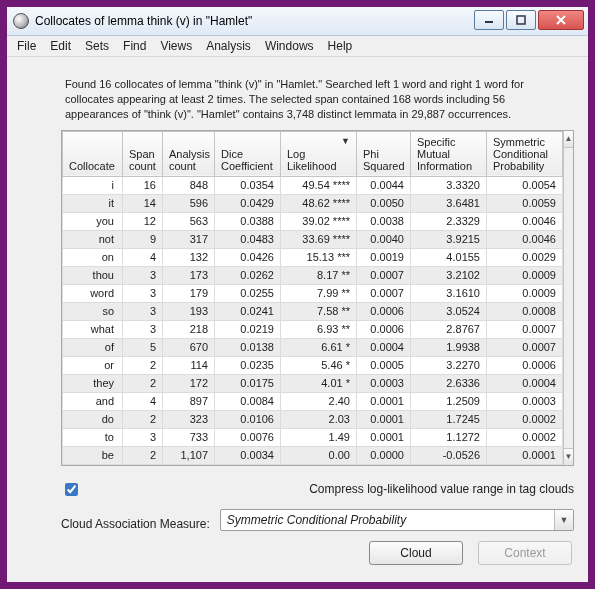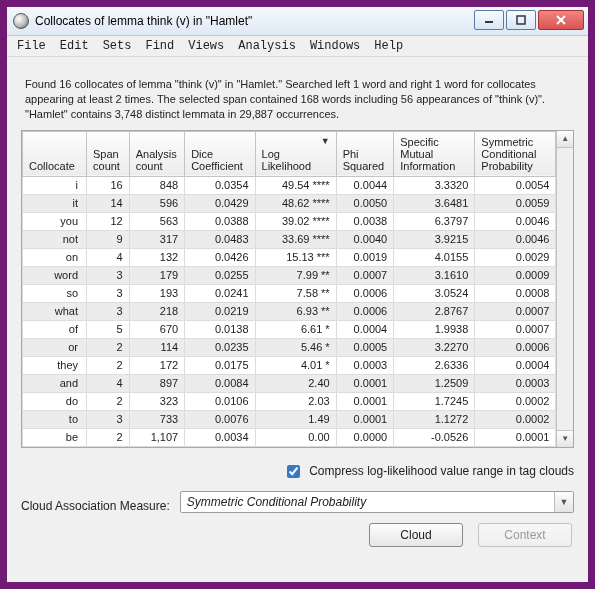--- a/index.html
+++ b/index.html
@@ -7,23 +7,23 @@
 
   .titlebar { height:28px; background:linear-gradient(#f4f8fc,#dfe9f5); border-bottom:1px solid #b9c9dd; display:flex; align-items:center; position:relative; }
   .titlebar .appicon { width:16px; height:16px; border-radius:50%; background:radial-gradient(circle at 35% 35%,#fff,#bbb 55%,#555 100%); margin:0 6px; border:1px solid #555; box-sizing:border-box; }
   .titlebar .title { font-size:12px; color:#000; }
   .winbtns { position:absolute; right:4px; top:3px; display:flex; gap:2px; }
   .winbtn { width:28px; height:18px; border:1px solid #5a7ca0; border-radius:2px; background:linear-gradient(#f8fbff,#d9e6f3); display:flex; align-items:center; justify-content:center; font-size:11px; color:#334; cursor:default; }
   .winbtn.close { width:44px; background:linear-gradient(#f08682,#d9534f); color:#fff; border-color:#a03434; font-weight:bold; }
   .winbtn svg { display:block; }
 
   .menubar { height:20px; background:#f0f0f0; border-bottom:1px solid #d9d9d9; display:flex; align-items:center; padding:0 4px; gap:2px; font-size:12px; color:#222; }
-  .menubar span { padding:2px 6px; border-radius:2px; cursor:default;font-family:Liberation Mono, monospace; }
-
-  .content { flex:1; padding:8px 14px 10px 14px; display:flex; flex-direction:column; overflow:hidden; }
+  .menubar span { padding:2px 6px; border-radius:2px; cursor:default; }
+
+  .content { flex:1; padding:8px 14px 10px 14px; display:flex; flex-direction:column; overflow:hidden;margin-left:40px; }
   .summary { font-size:11px; color:#222; line-height:1.35; margin:12px 4px 8px 4px; }
   .tablewrap { position:relative; border:1px solid #a8a8a8; background:#fff; display:flex; }
   .tablewrap table { border-collapse:collapse; width:100%; font-size:11px; table-layout:fixed; }
   .tablewrap thead th { background:linear-gradient(#fdfdfd,#ececec); border:1px solid #c4c4c4; padding:4px 6px; font-weight:normal; text-align:left; vertical-align:bottom; height:44px; box-sizing:border-box; color:#222; position:relative; }
   .tablewrap thead th .sortind { position:absolute; right:6px; top:4px; font-size:9px; color:#333; }
   .tablewrap tbody td { border:1px solid #dcdcdc; padding:2px 6px; text-align:right; height:18px; box-sizing:border-box; }
   .tablewrap tbody td:first-child { text-align:right; padding-right:8px; }
   .tablewrap tbody tr:nth-child(even) td { background:#ececec; }
   .scrollcol { width:16px; border-left:1px solid #c4c4c4; background:#efefef; display:flex; flex-direction:column; }
   .scrollbtn { height:16px; background:linear-gradient(#fdfdfd,#e4e4e4); border-bottom:1px solid #c4c4c4; display:flex; align-items:center; justify-content:center; font-size:8px; color:#555; }
@@ -32,21 +32,21 @@
   
   .c-col  { width:60px; }
   .c-span { width:40px; }
   .c-ana  { width:52px; }
   .c-dice { width:66px; }
   .c-log  { width:76px; }
   .c-phi  { width:54px; }
   .c-smi  { width:76px; }
   .c-scp  { width:76px; }
 
-  .checkbox-row { margin:14px 0 8px 0; display:flex; align-items:center; justify-content:flex-end; gap:6px; font-size:12px; color:#222; }
+  .checkbox-row { margin:14px 0 8px 0; display:flex; align-items:center; justify-content:space-between; gap:6px; font-size:12px; color:#222; }
   .checkbox-row input { accent-color:#3b78c4; }
 
   .assoc-row { display:flex; align-items:flex-end; gap:10px; font-size:12px; color:#222; margin:2px 0 10px 0; }
   .assoc-row .combo { flex:1; position:relative; }
   .assoc-row .combo .cb { border:1px solid #9d9d9d; background:#fff; padding:3px 22px 3px 6px; border-radius:2px; font-size:12px; color:#222;font-style:italic; }
   .assoc-row .combo .arrow { position:absolute; right:1px; top:1px; bottom:1px; width:18px; background:linear-gradient(#fdfdfd,#e4e4e4); border-left:1px solid #bcbcbc; display:flex; align-items:center; justify-content:center; font-size:9px; color:#555; }
 
   .btnrow { display:flex; justify-content:flex-end; gap:15px; margin-right:2px; }
   .btn { min-width:68px; padding:4px 12px; font-size:12px; border:1px solid #8a8a8a; border-radius:3px; background:linear-gradient(#fdfdfd,#e6e6e6); color:#222; text-align:center; cursor:default; }
   .btn.disabled { color:#9a9a9a; border-color:#c4c4c4; background:linear-gradient(#f7f7f7,#efefef); }
@@ -139,21 +139,21 @@
               <td>3.6481</td>
               <td>0.0059</td>
             </tr>
             <tr>
               <td>you</td>
               <td>12</td>
               <td>563</td>
               <td>0.0388</td>
               <td>39.02 ****</td>
               <td>0.0038</td>
-              <td>6.3797</td>
+              <td>2.3329</td>
               <td>0.0046</td>
             </tr>
             <tr>
               <td>not</td>
               <td>9</td>
               <td>317</td>
               <td>0.0483</td>
               <td>33.69 ****</td>
               <td>0.0040</td>
               <td>3.9215</td>
@@ -163,20 +163,30 @@
               <td>on</td>
               <td>4</td>
               <td>132</td>
               <td>0.0426</td>
               <td>15.13 ***</td>
               <td>0.0019</td>
               <td>4.0155</td>
               <td>0.0029</td>
             </tr>
             <tr>
+              <td>thou</td>
+              <td>3</td>
+              <td>173</td>
+              <td>0.0262</td>
+              <td>8.17 **</td>
+              <td>0.0007</td>
+              <td>3.2102</td>
+              <td>0.0009</td>
+            </tr>
+            <tr>
               <td>word</td>
               <td>3</td>
               <td>179</td>
               <td>0.0255</td>
               <td>7.99 **</td>
               <td>0.0007</td>
               <td>3.1610</td>
               <td>0.0009</td>
             </tr>
             <tr>

